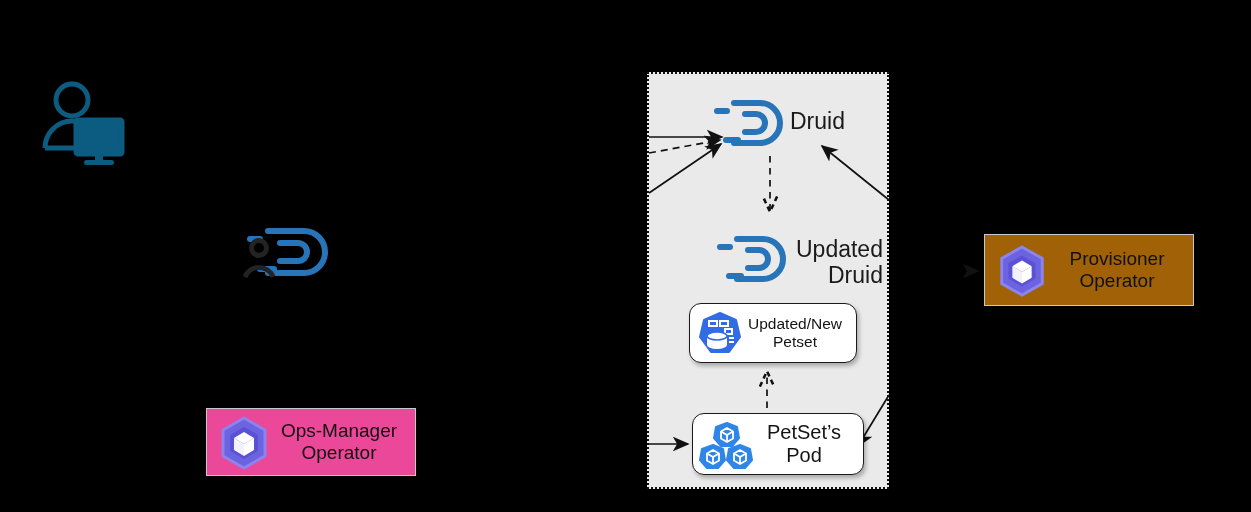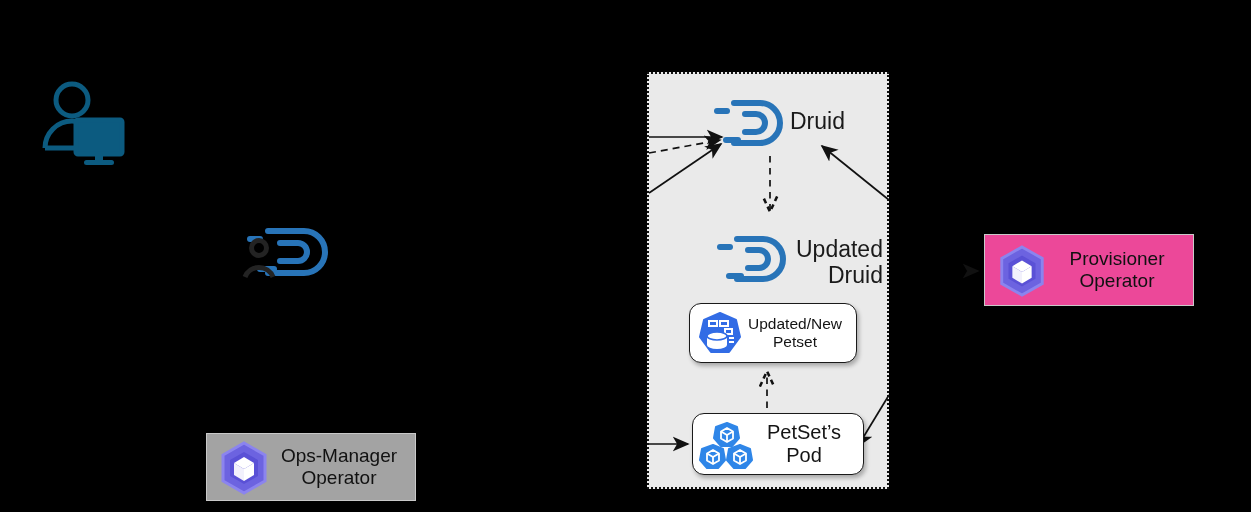--- a/index.html
+++ b/index.html
@@ -178,36 +178,36 @@
           <rect x="11" y="25" width="20" height="9"></rect>
           <ellipse cx="21" cy="34" rx="10" ry="4"></ellipse>
         </g>
         <ellipse cx="21" cy="25" rx="10" ry="4" fill="none" stroke="#326CE5" stroke-width="1.6"></ellipse>
       </svg>
     </div>
     <div class="nlabel" style="margin-left:50px;margin-right:6px;font-size:15.5px;white-space:pre;">Updated/New
 Petset</div>
   </div>
 
-  <div class="opbox" style="left: 206px; top: 423px; width: 210px; height: 68px; background: #a3a3a3;" id="opsbox">
+  <div class="opbox" style="left: 206px; top: 398px; width: 210px; height: 68px; background: #ec4899;" id="opsbox">
     <div class="abs" style="left:9px;top:6px;width:56px;height:56px;">
       <svg viewBox="0 0 56 56" width="56" height="56">
         <polygon points="28,3 49,15 49,41 28,53 7,41 7,15" fill="#6C63E0"></polygon>
         <polygon points="28,3 49,15 49,41 28,53 7,41 7,15" fill="none" stroke="#8B84EE" stroke-width="3"></polygon>
         <polygon points="28,12 42,20 42,36 28,44 14,36 14,20" fill="#5A51D6"></polygon>
         <path d="M28,17 L38,23 L28,29 L18,23 Z" fill="#FFFFFF"></path>
         <path d="M18,23 L28,29 L28,41 L18,35 Z" fill="#F2F1FC"></path>
         <path d="M38,23 L28,29 L28,41 L38,35 Z" fill="#FFFFFF"></path>
       </svg>
     </div>
     <div class="olabel" style="margin-left:62px;margin-right:6px;font-size:19px;white-space:pre;">Ops-Manager
 Operator</div>
   </div>
 
-  <div class="opbox" style="left: 984px; top: 224px; width: 210px; height: 72px; background: #ec4899;" id="provbox">
+  <div class="opbox" style="left: 984px; top: 224px; width: 210px; height: 72px; background: #a16207;" id="provbox">
     <div class="abs" style="left:10px;top:9px;width:54px;height:54px;">
       <svg viewBox="0 0 56 56" width="54" height="54">
         <polygon points="28,3 49,15 49,41 28,53 7,41 7,15" fill="#6C63E0"></polygon>
         <polygon points="28,3 49,15 49,41 28,53 7,41 7,15" fill="none" stroke="#8B84EE" stroke-width="3"></polygon>
         <polygon points="28,12 42,20 42,36 28,44 14,36 14,20" fill="#5A51D6"></polygon>
         <path d="M28,17 L38,23 L28,29 L18,23 Z" fill="#FFFFFF"></path>
         <path d="M18,23 L28,29 L28,41 L18,35 Z" fill="#F2F1FC"></path>
         <path d="M38,23 L28,29 L28,41 L38,35 Z" fill="#FFFFFF"></path>
       </svg>
     </div>

